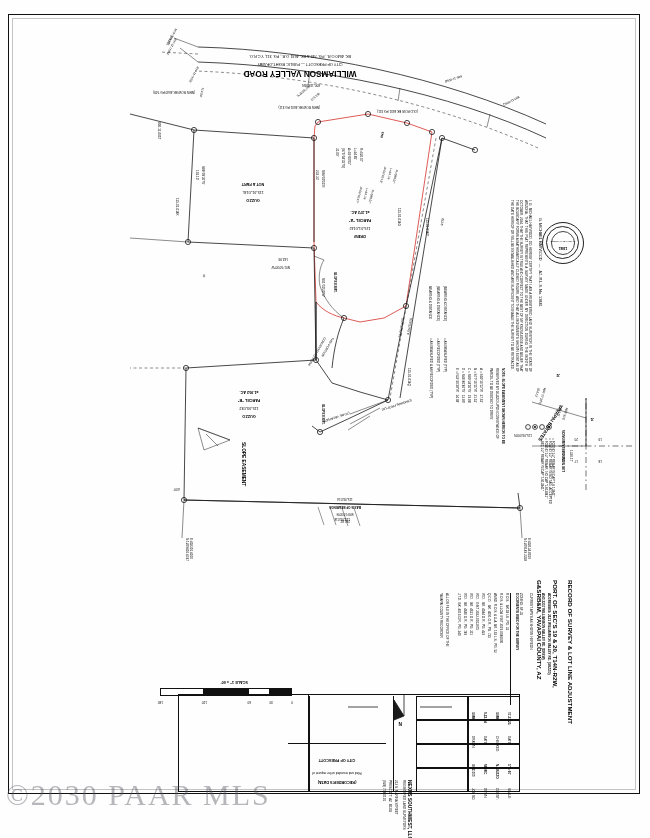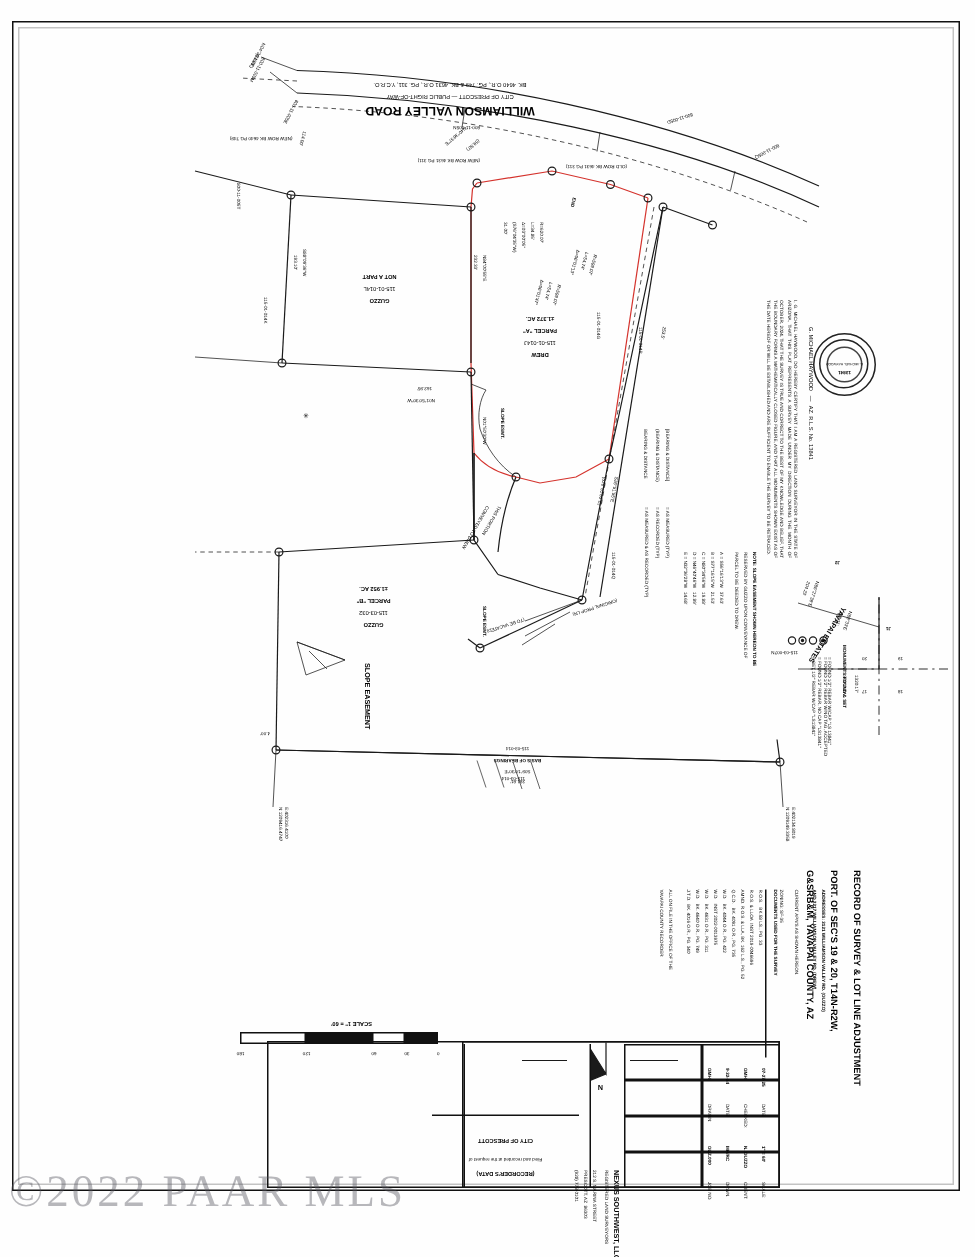--- a/index.html
+++ b/index.html
@@ -438,15 +438,15 @@
     <div class="t xs b" style="left:140px;top:126px;transform:rotate(-90deg);transform-origin:0 0;">07-27-25</div>
 
     <div class="tb" style="left:340px;top:46px;width:1px;height:96px;border:0;border-left:.9px solid #111;"></div>
     <div class="tb" style="left:256px;top:46px;width:1px;height:96px;border:0;border-left:.9px solid #111;"></div>
     <div class="tb" style="left:130px;top:46px;width:340px;height:96px;border:.9px solid #111;"></div>
 
     <div class="t m" style="left:444px;top:560px;">✳</div>
 
   </div>
 
-  <div id="wm">©2022 PAAR MLS</div>
+  <div id="wm">©2030 PAAR MLS</div>
 
 </div>
 
 </body></html>

